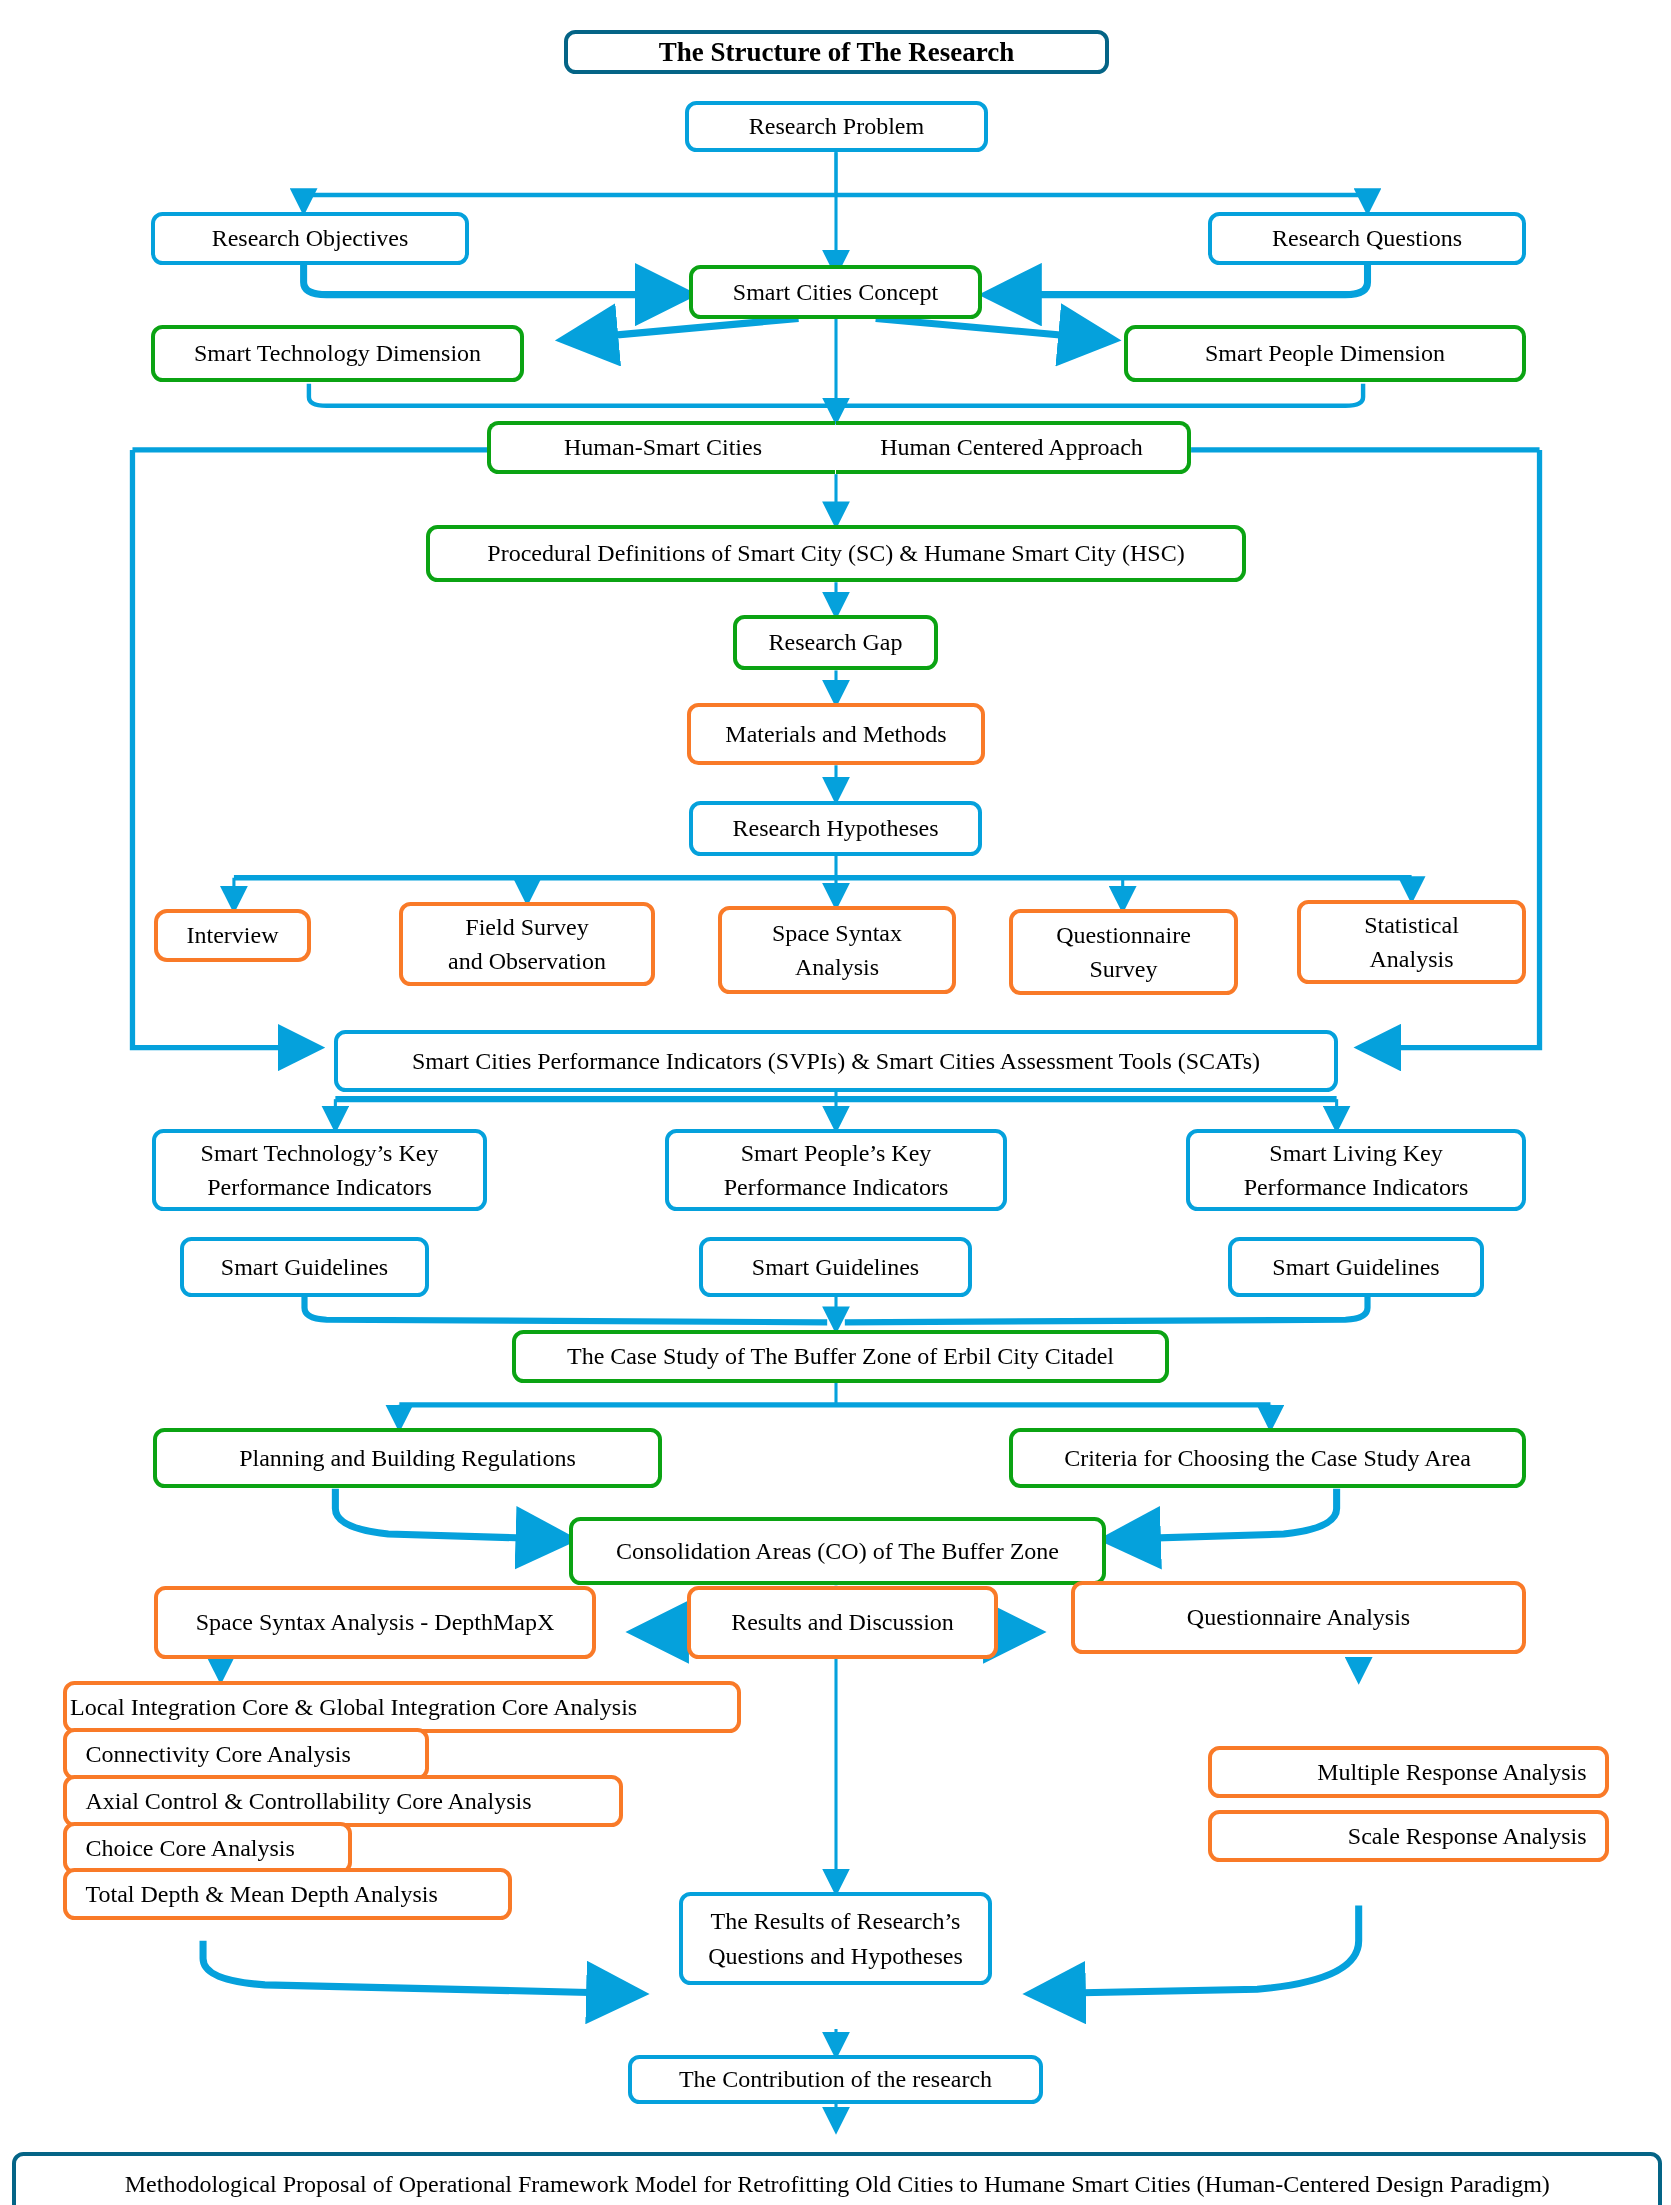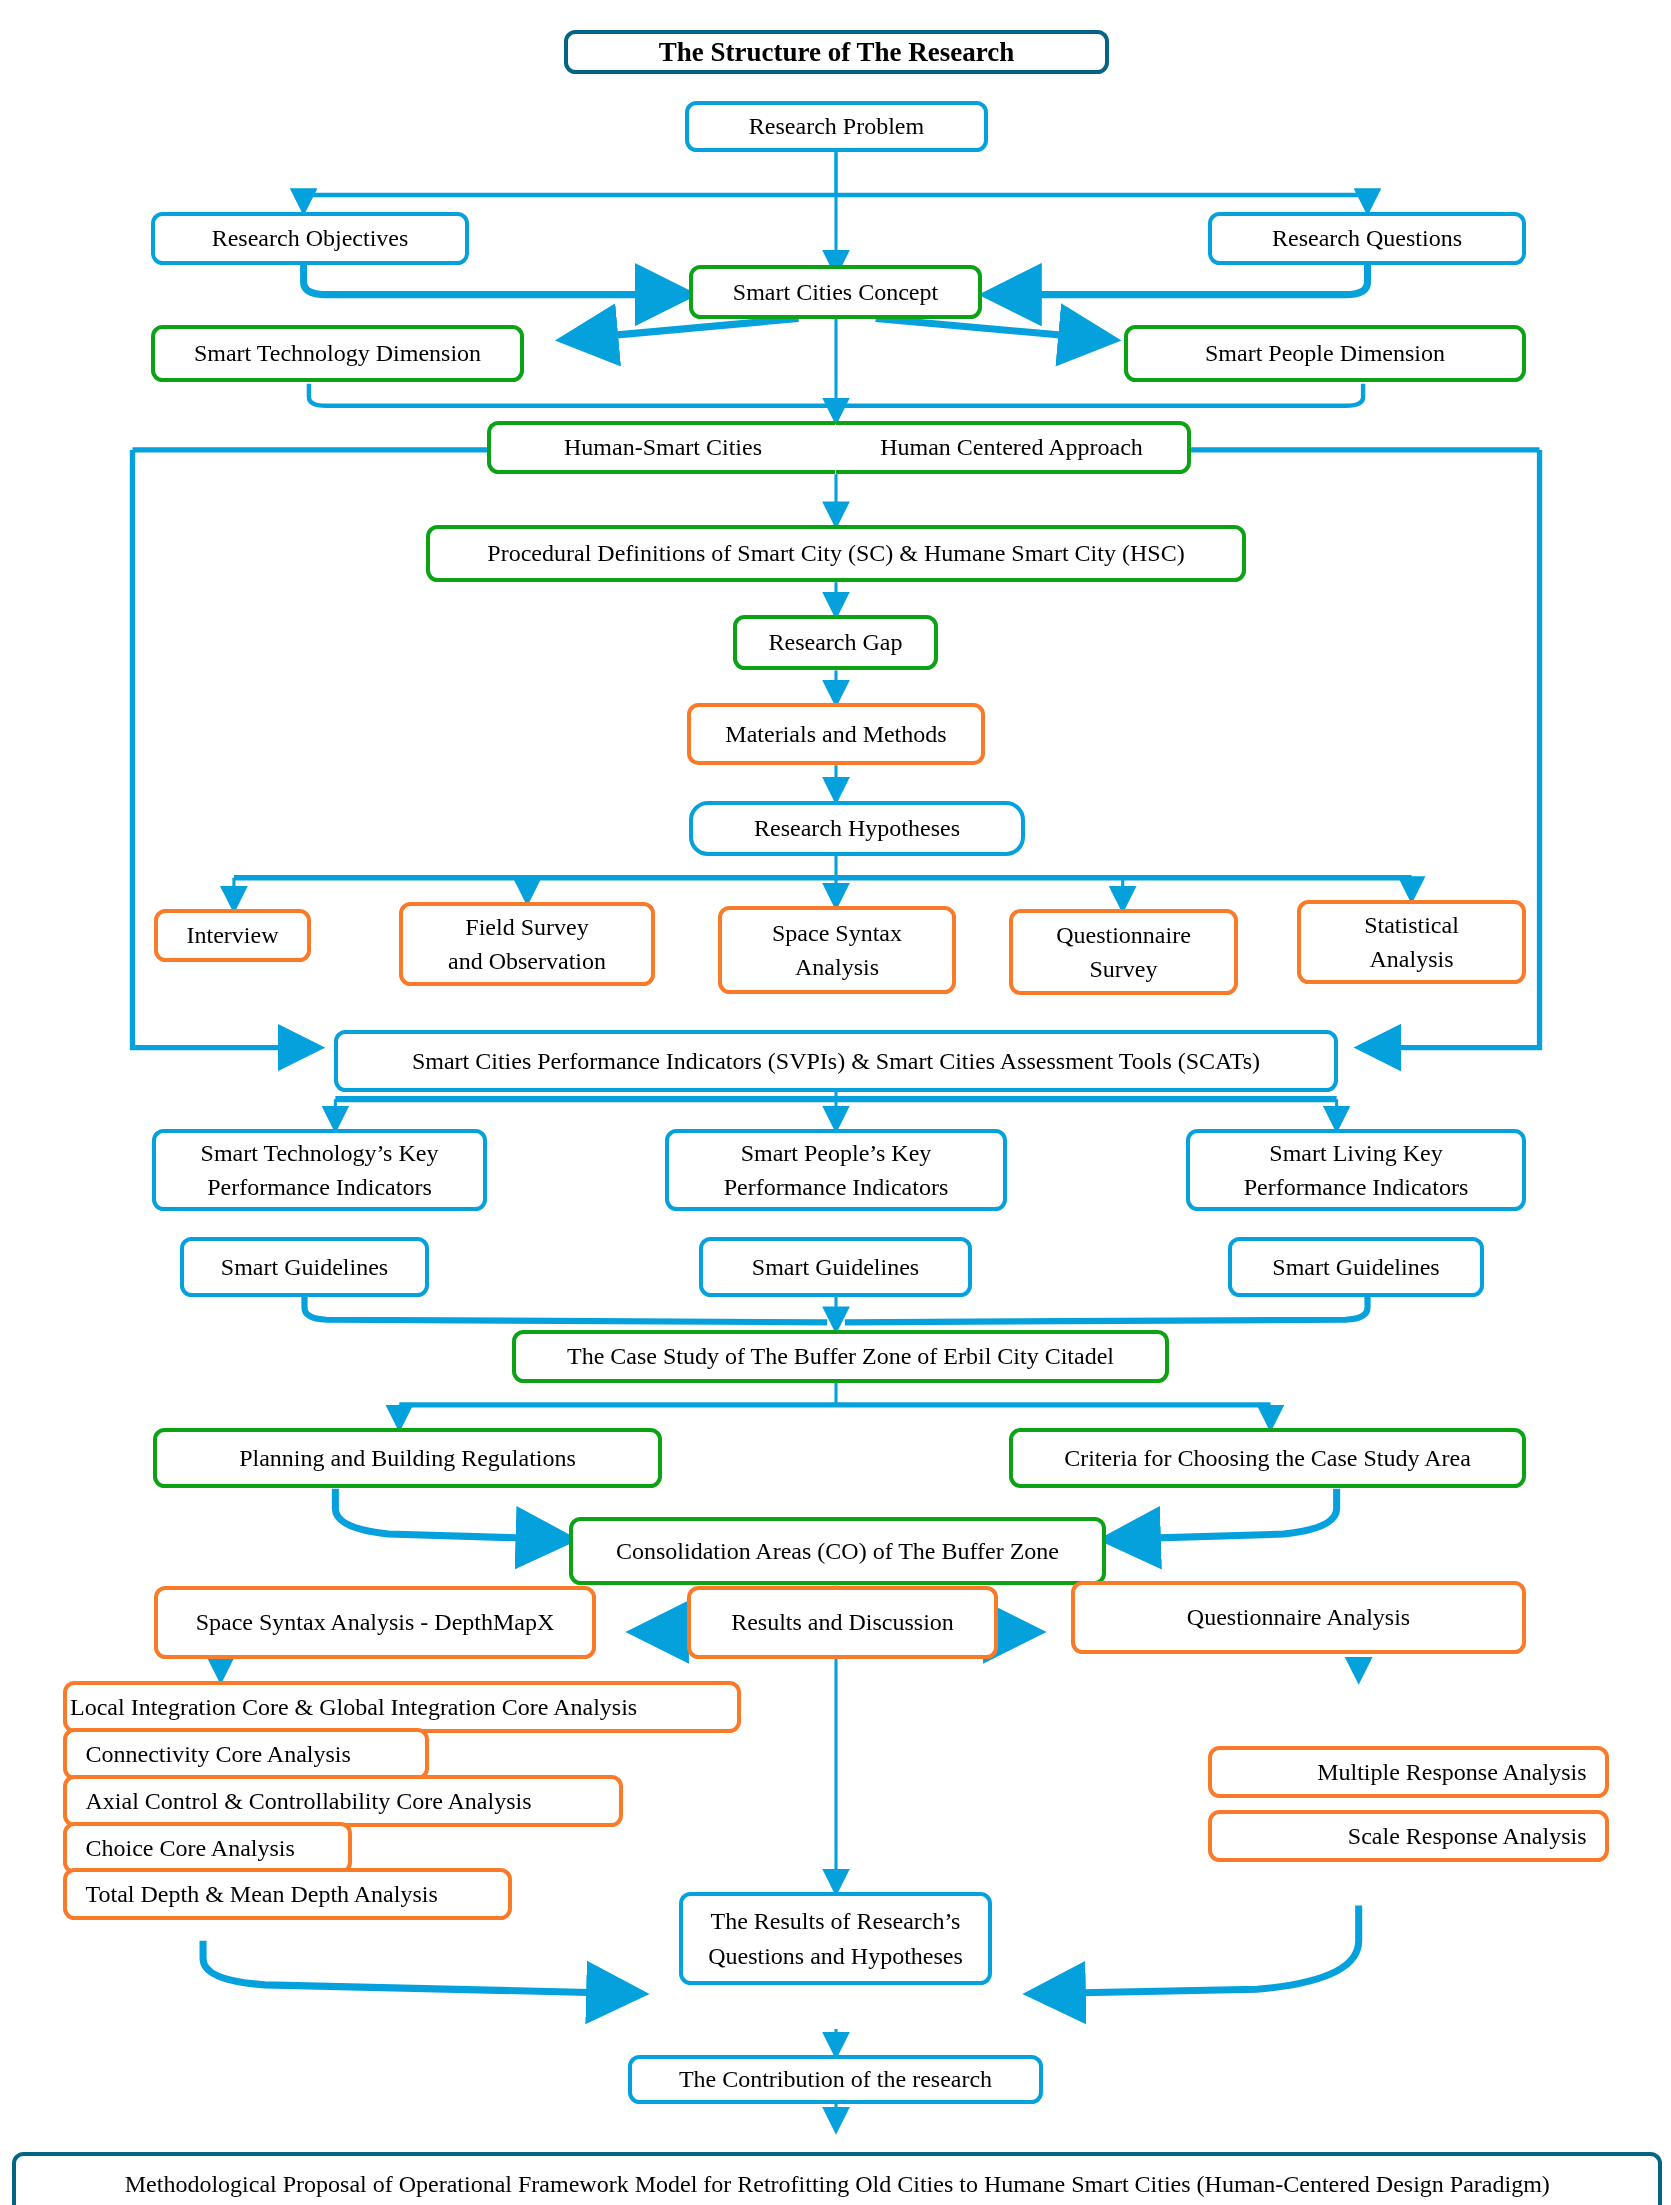--- a/index.html
+++ b/index.html
@@ -141,23 +141,23 @@
   <div class="node n-green f-reg pad" style="left:487px;top:421px;width:348px;height:53px;border-right-width:0;border-top-right-radius:0;border-bottom-right-radius:0;">Human-Smart Cities</div>
 
   <div class="node n-green f-reg pad" style="left:836px;top:421px;width:355px;height:53px;border-left-width:0;border-top-left-radius:0;border-bottom-left-radius:0;">Human Centered Approach</div>
 
   <div class="node n-green f-reg pad" style="left:426px;top:525px;width:820px;height:57px;">Procedural Definitions of Smart City (SC) &amp; Humane Smart City (HSC)</div>
 
   <div class="node n-green f-reg pad" style="left:733px;top:615px;width:205px;height:55px;">Research Gap</div>
 
   <div class="node n-orange f-reg pad" style="left:687px;top:703px;width:298px;height:62px;">Materials and Methods</div>
 
-  <div class="node n-blue f-reg pad" style="left:689px;top:801px;width:336px;height:55px;border-radius:19px;">Research Hypotheses</div>
-
-  <div class="node n-orange f-reg pad" style="left:154px;top:909px;width:157px;height:53px;">Interview</div>
+  <div class="node n-blue f-reg pad" style="left:689px;top:801px;width:293px;height:55px;">Research Hypotheses</div>
+
+  <div class="node n-orange f-reg pad" style="left:154px;top:909px;width:157px;height:53px;border-radius:13px;">Interview</div>
 
   <div class="node n-orange f-reg pad" style="left:399px;top:902px;width:256px;height:84px;white-space:pre-line;">Field Survey
 and Observation</div>
 
   <div class="node n-orange f-reg pad" style="left:718px;top:906px;width:238px;height:88px;white-space:pre-line;">Space Syntax
 Analysis</div>
 
   <div class="node n-orange f-reg pad" style="left:1009px;top:909px;width:229px;height:86px;white-space:pre-line;">Questionnaire
 Survey</div>
 

